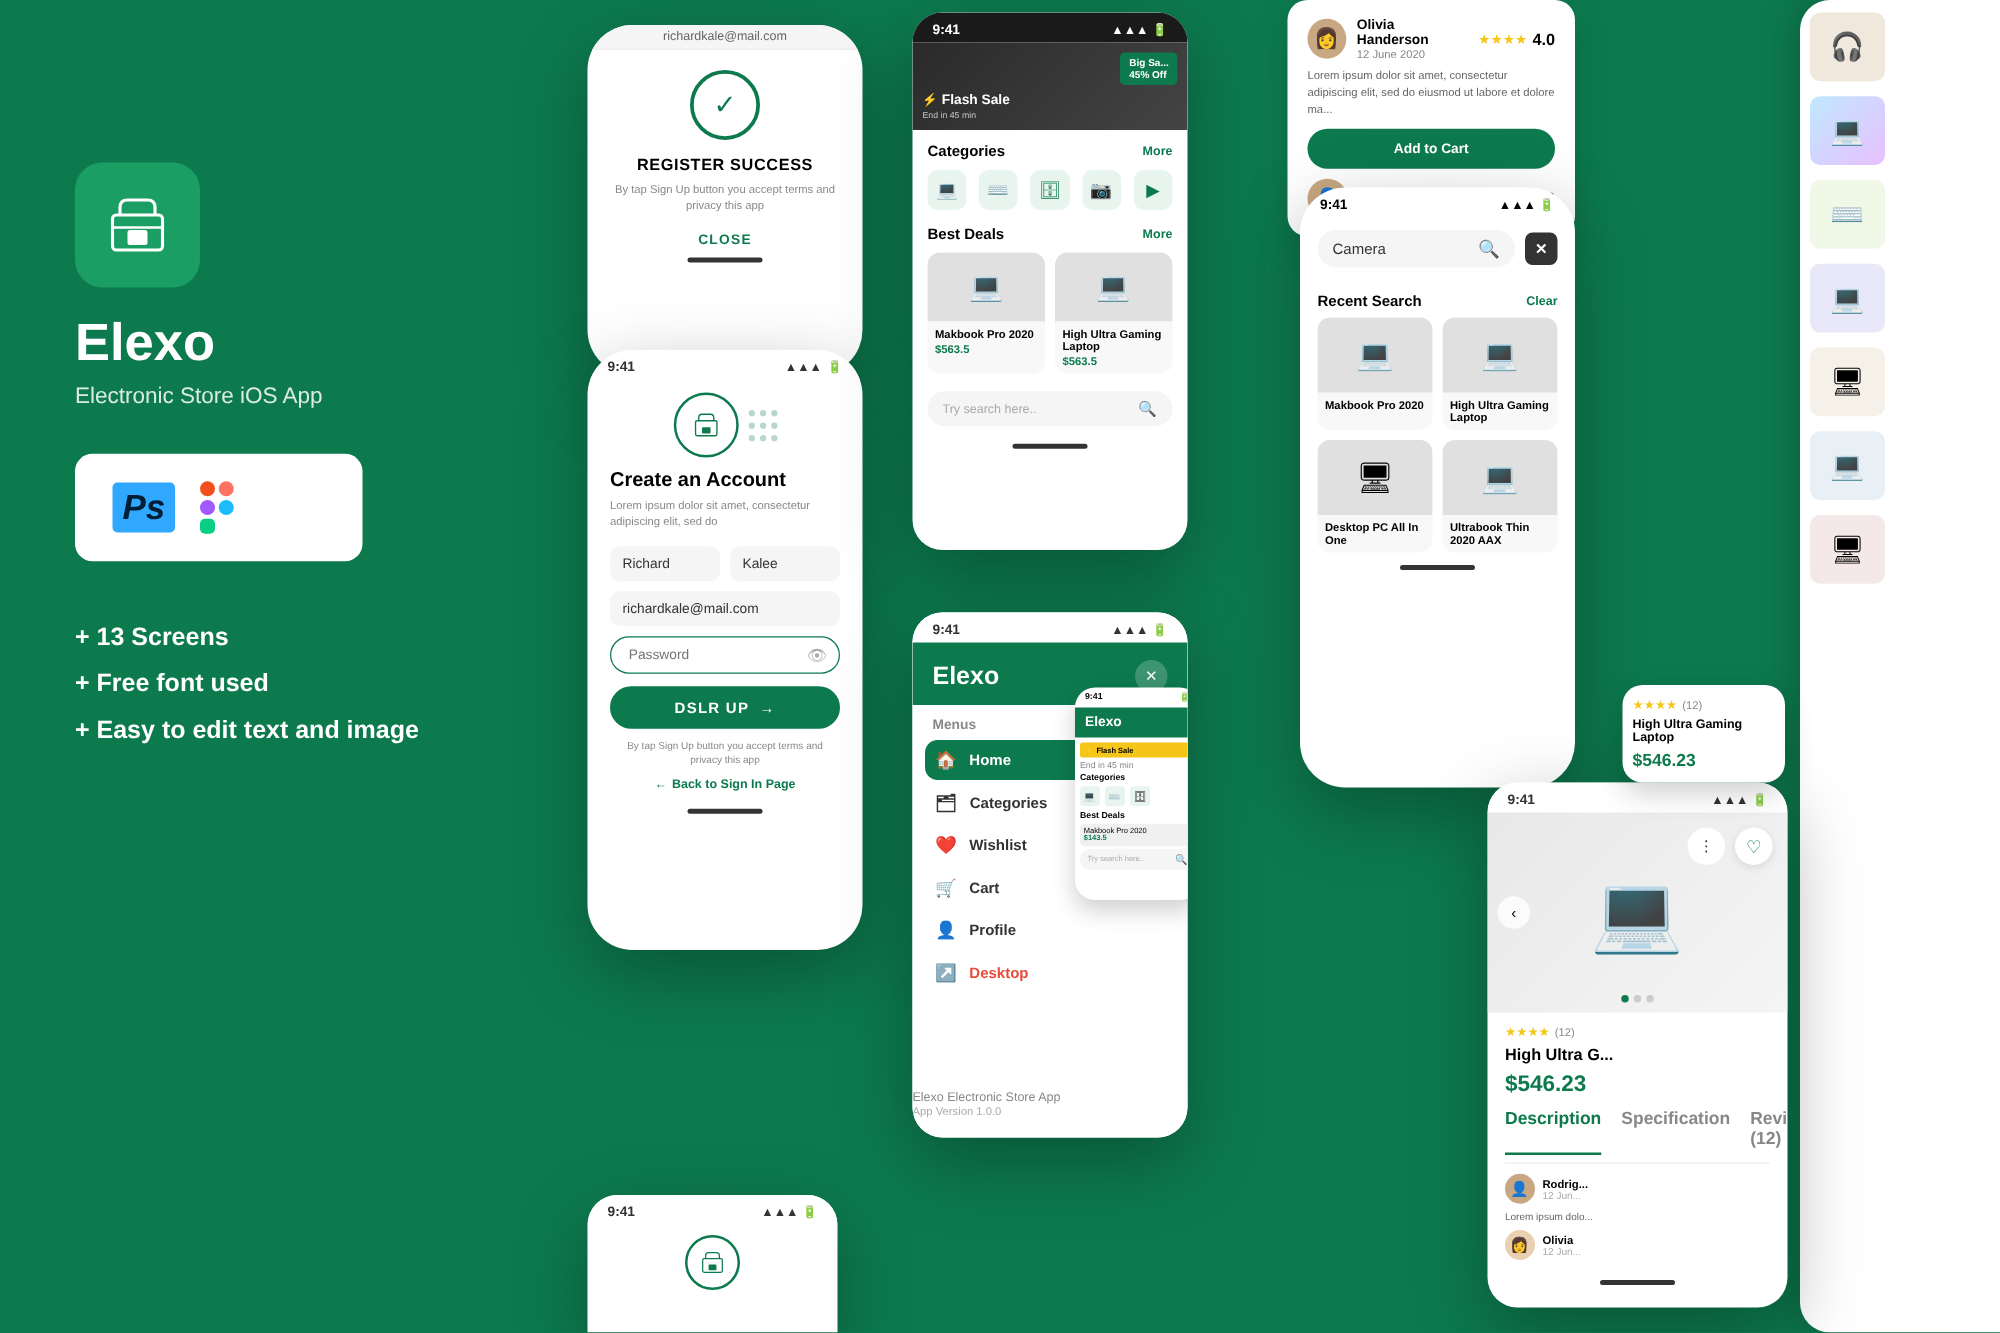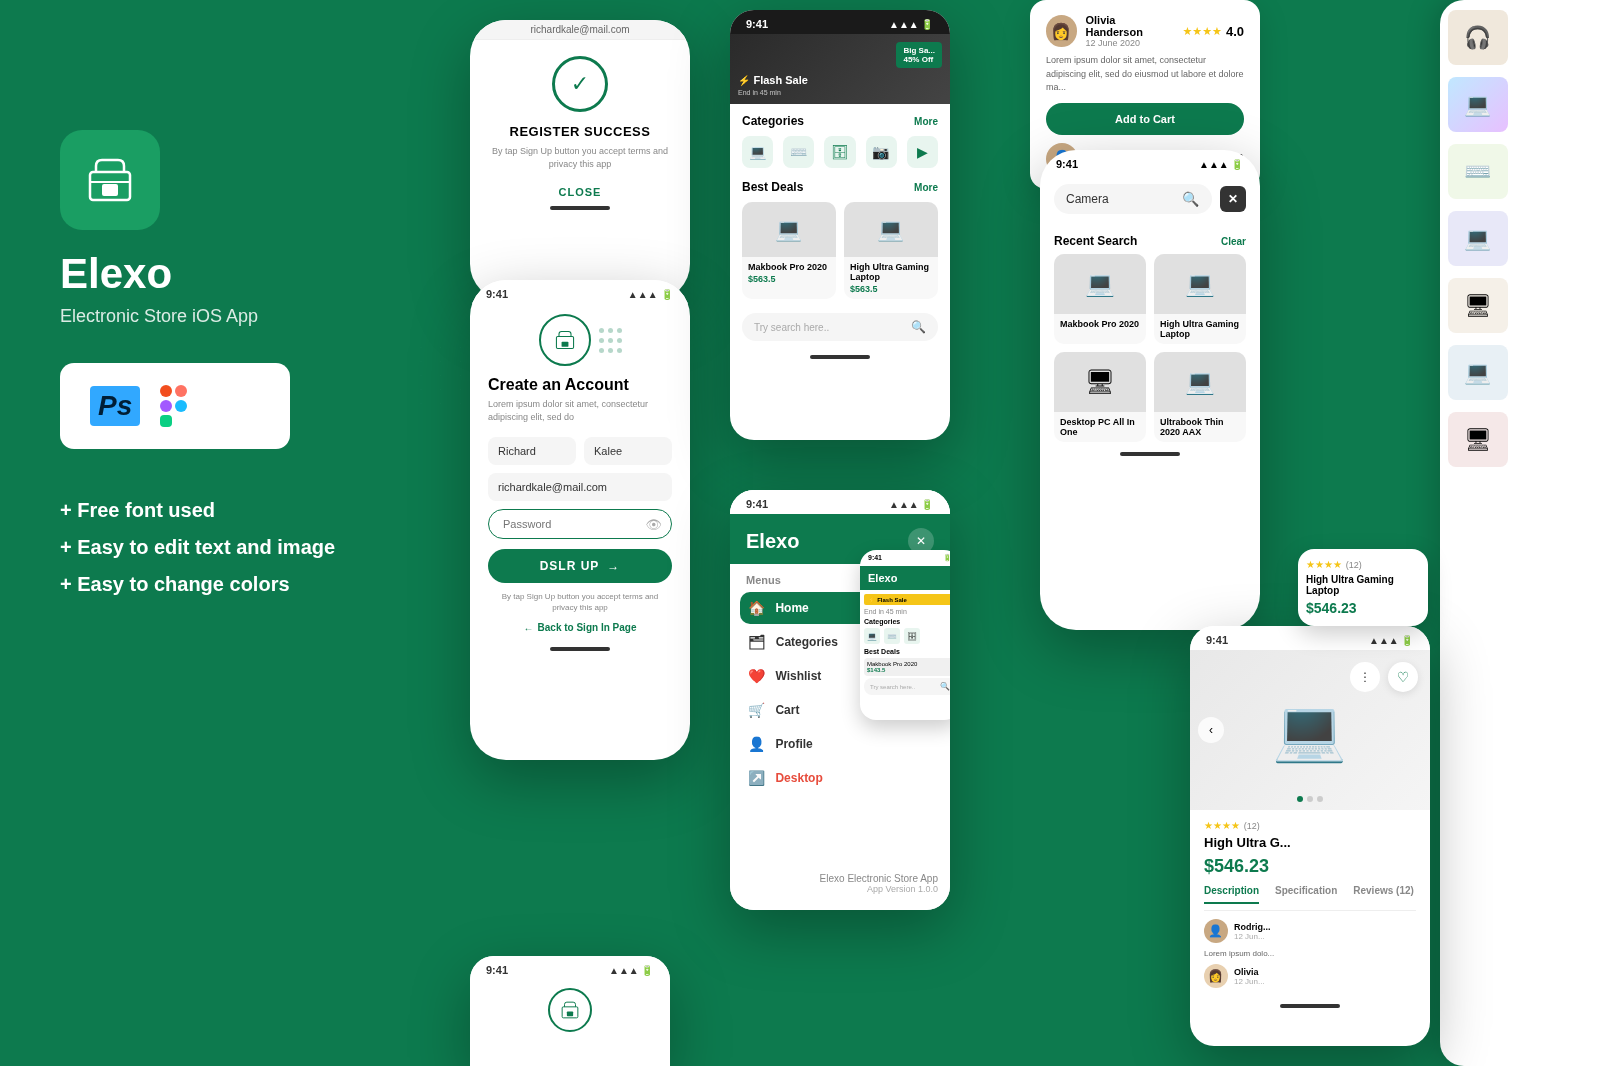--- a/index.html
+++ b/index.html
@@ -758,21 +758,21 @@
 
     .detail-tabs {
       display: flex;
       gap: 16px;
       border-bottom: 1px solid #eee;
       padding-bottom: 6px;
       margin-bottom: 8px;
     }
 
     .detail-tab {
-      font-size: 10px;
+      font-size: 14px;
       font-weight: 600;
       color: #888;
       padding-bottom: 6px;
     }
 
     .detail-tab.active {
       color: #0d7a4e;
       border-bottom: 2px solid #0d7a4e;
     }
 
@@ -822,23 +822,23 @@
     <div style="display:flex; flex-wrap:wrap; width:28px; gap:3px;">
       <div style="width:12px;height:12px;border-radius:50%;background:#f24e1e;"></div>
       <div style="width:12px;height:12px;border-radius:50%;background:#ff7262;"></div>
       <div style="width:12px;height:12px;border-radius:50%;background:#a259ff;"></div>
       <div style="width:12px;height:12px;border-radius:50%;background:#1abcfe;"></div>
       <div style="width:12px;height:12px;border-radius:4px;background:#0acf83;"></div>
     </div>
   </div>
 
   <ul class="features-list">
+    <li>+ 13 Screens</li>
     <li>+ Free font used</li>
     <li>+ Easy to edit text and image</li>
-    <li>+ Easy to change colors</li>
   </ul>
 </div>
 
 <div class="bg-dots" style="left:420px; top:340px; line-height:14px; opacity:0.4;">
   · · · · ·<br>· · · · ·<br>· · · · ·<br>· · · · ·<br>· · · · ·
 </div>
 
 <div class="phone phone-register" style="left:470px; top:20px;">
   <div style="background:#f5f5f5; padding:4px 14px 4px; font-size:10px; text-align:center; color:#666; border-bottom: 1px solid #eee;">
     <span>richardkale@mail.com</span>
@@ -1086,21 +1086,21 @@
       </div>
       <div class="menu-item">
         <span class="menu-item-icon">👤</span>
         <span>Profile</span>
       </div>
       <div class="menu-item logout-item">
         <span class="menu-item-icon">↗️</span>
         <span>Desktop</span>
       </div>
     </div>
-    <div style="text-align:right; position:absolute; bottom:16px; left:0; right:12px;">
+    <div style="text-align:left; position:absolute; bottom:16px; left:0; right:0;">
       <div style="font-size:10px;color:#888;">Elexo Electronic Store App</div>
       <div style="font-size:9px;color:#aaa;">App Version 1.0.0</div>
     </div>
 
     <div class="phone-nested-mini">
       <div class="mini-status">
         <span>9:41</span>
           <span>🔋</span>
       </div>
       <div class="mini-header-green">Elexo</div>

